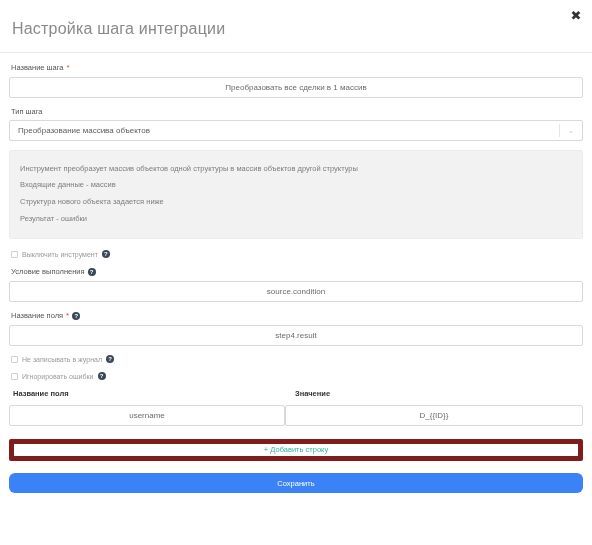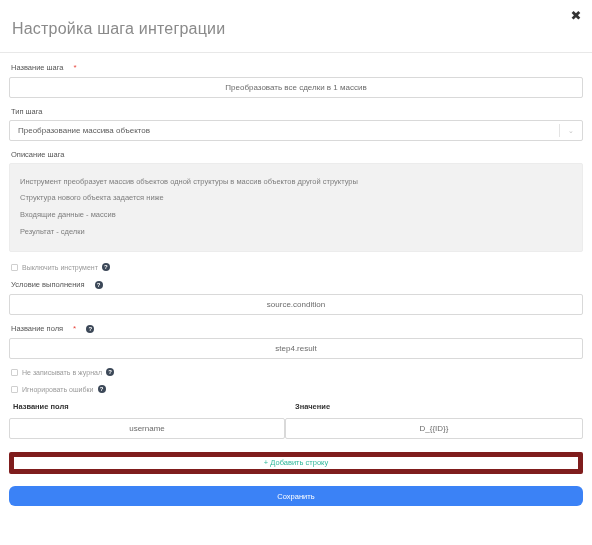--- a/index.html
+++ b/index.html
@@ -42,21 +42,21 @@
   }
   .body {
     padding: 10px 9px 0 9px;
   }
   .field-label {
     font-size: 7.5px;
     color: #555;
     margin: 0 0 4px 2px;
     display: flex;
     align-items: center;
-    gap: 10px;
+    gap: 3px;
     line-height: 1.2;
   }
   .req-star {
     color: #e8453c;
     font-size: 8px;
     line-height: 1;
   }
   .help-icon {
     display: inline-block;
     width: 8px; height: 8px;
@@ -210,28 +210,25 @@
         <span>Тип шага</span>
       </div>
       <div class="select-wrap">
         <span class="select-value">Преобразование массива объектов</span>
         <span class="select-sep"></span>
         <span class="select-arrow">⌄</span>
       </div>
     </div>
 
     <div class="field-block">
-      <div class="field-label">
-        <span>Описание шага</span>
-      </div>
       <div class="desc-panel">
         <div class="desc-line">Инструмент преобразует массив объектов одной структуры в массив объектов другой структуры</div>
+        <div class="desc-line">Входящие данные - массив</div>
         <div class="desc-line">Структура нового объекта задается ниже</div>
-        <div class="desc-line">Входящие данные - массив</div>
-        <div class="desc-line">Результат - сделки</div>
+        <div class="desc-line">Результат - ошибки</div>
       </div>
     </div>
 
     <div class="check-row">
       <span class="checkbox"></span>
       <span class="check-label">Выключить инструмент</span>
       <span class="help-icon">?</span>
     </div>
 
     <div class="field-block">

